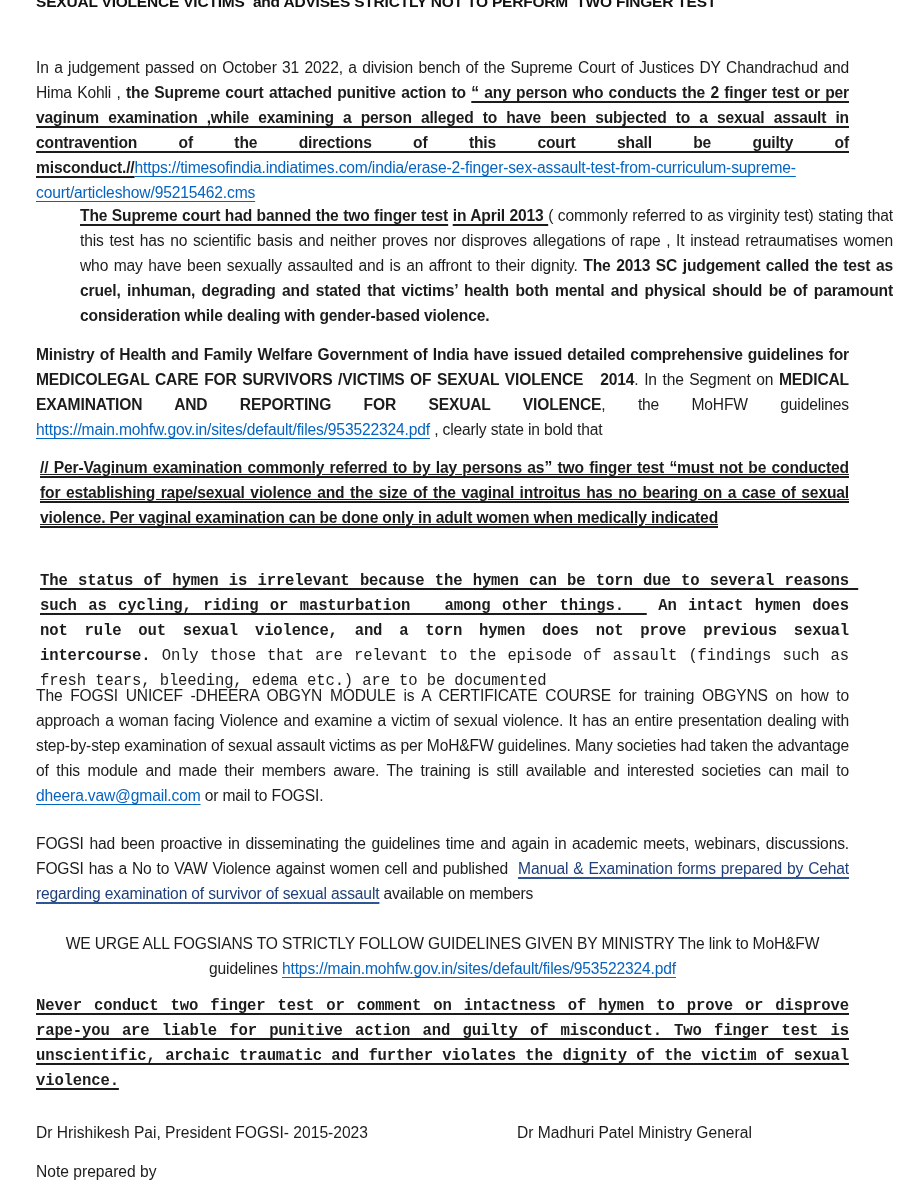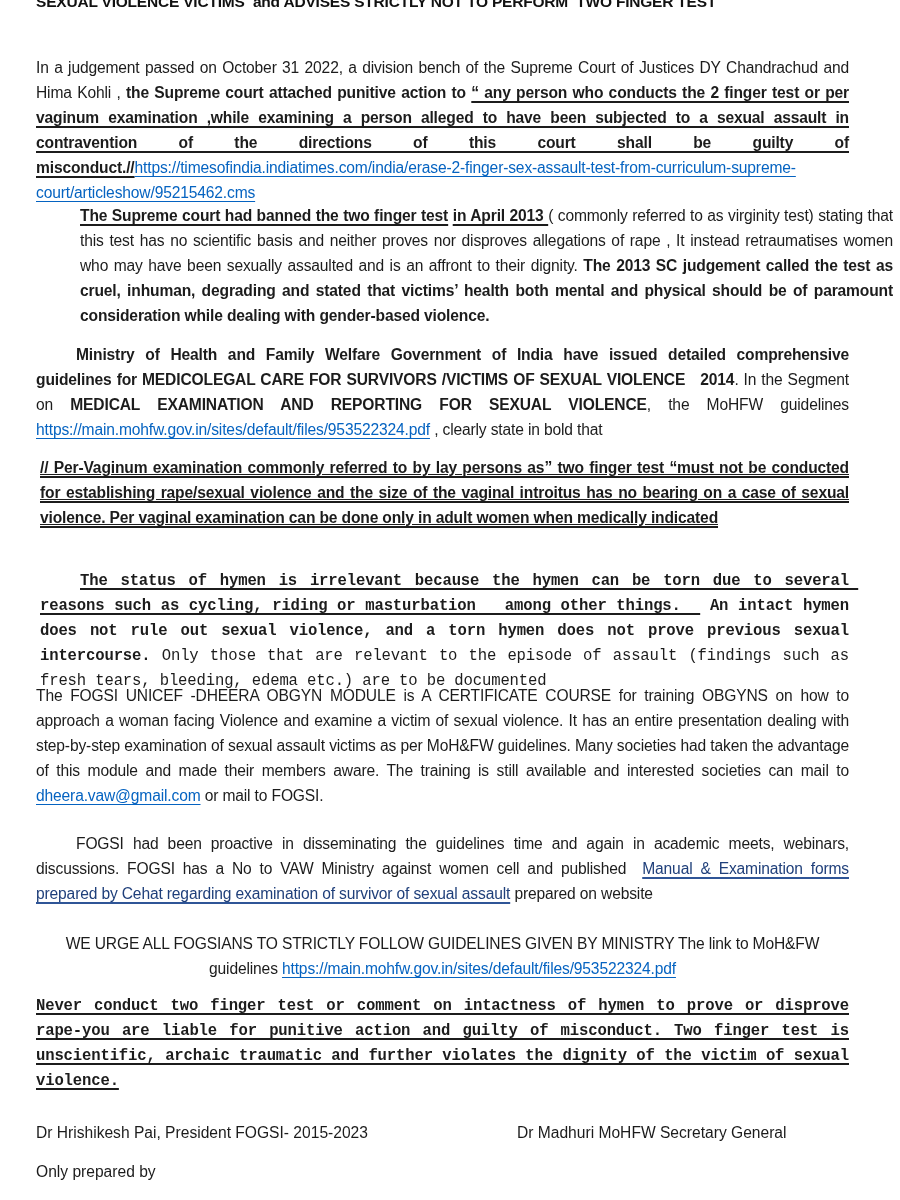--- a/index.html
+++ b/index.html
@@ -46,21 +46,21 @@
       color: #0563C1;
       text-decoration: underline;
       text-underline-offset: 3px;
       text-decoration-thickness: 1px;
     }
     a.link.navy {
       color: #1F3F7A;
       text-decoration-color: #2F5597;
       text-decoration-thickness: 2px;
     }
-    .ws { white-space: pre-wrap; margin-left: 40px; }
+    .ws { white-space: pre-wrap; }
     .sig {
       position: absolute;
       top: 1124px;
       font-size: 15.6px;
       color: #1c1c1c;
       white-space: nowrap;
     }
     .note {
       position: absolute;
       left: 36px;
@@ -94,29 +94,29 @@
 
   <div class="para indented" style="top:569px;font-family:Liberation Mono, monospace;">
     <span class="b u ws">The status of hymen is irrelevant because the hymen can be torn due to several reasons such as cycling, riding or masturbation   among other things.  </span><span class="b"> An intact hymen does not rule out sexual violence, and a torn hymen does not prove previous sexual intercourse.</span><span> Only those that are relevant to the episode of assault (findings such as fresh tears, bleeding, edema etc.) are to be documented</span>
   </div>
 
   <div class="para" style="top:683px;">
     <span>The FOGSI UNICEF -DHEERA OBGYN MODULE is A CERTIFICATE COURSE for training OBGYNS on how to approach a woman facing Violence and examine a victim of sexual violence. It has an entire presentation dealing with step-by-step examination of sexual assault victims as per MoH&amp;FW guidelines. Many societies had taken the advantage of this module and made their members aware. The training is still available and interested societies can mail to </span><a class="link">dheera.vaw@gmail.com</a><span> or mail to FOGSI.</span>
   </div>
 
   <div class="para" style="top:831px;">
-    <span class="ws">FOGSI had been proactive in disseminating the guidelines time and again in academic meets, webinars, discussions. FOGSI has a No to VAW Ministry against women cell and published  </span><a class="link navy">Manual &amp; Examination forms prepared by Cehat regarding examination of survivor of sexual assault</a><span> prepared on website</span>
+    <span class="ws">FOGSI had been proactive in disseminating the guidelines time and again in academic meets, webinars, discussions. FOGSI has a No to VAW Violence against women cell and published  </span><a class="link navy">Manual &amp; Examination forms prepared by Cehat regarding examination of survivor of sexual assault</a><span> available on members</span>
   </div>
 
   <div class="para" style="top:931px; text-align:center;">
     <span>WE URGE ALL FOGSIANS TO STRICTLY FOLLOW GUIDELINES GIVEN BY MINISTRY The link to MoH&amp;FW guidelines </span><a class="link">https://main.mohfw.gov.in/sites/default/files/953522324.pdf</a>
   </div>
 
   <div class="para" style="top:994px;font-family:Liberation Mono, monospace;">
     <span class="b u">Never conduct two finger test or comment on intactness of hymen to prove or disprove rape-you are liable for punitive action and guilty of misconduct. Two finger test is unscientific, archaic traumatic and further violates the dignity of the victim of sexual violence.</span>
   </div>
 
   <div class="sig" style="left:36px;">Dr Hrishikesh Pai, President FOGSI- 2015-2023</div>
-  <div class="sig" style="left:517px;">Dr Madhuri MoHFW Secretary General</div>
+  <div class="sig" style="left:517px;">Dr Madhuri Patel Ministry General</div>
 
-  <div class="note">Only prepared by</div>
+  <div class="note">Note prepared by</div>
 
 </div>
 
 </body></html>

